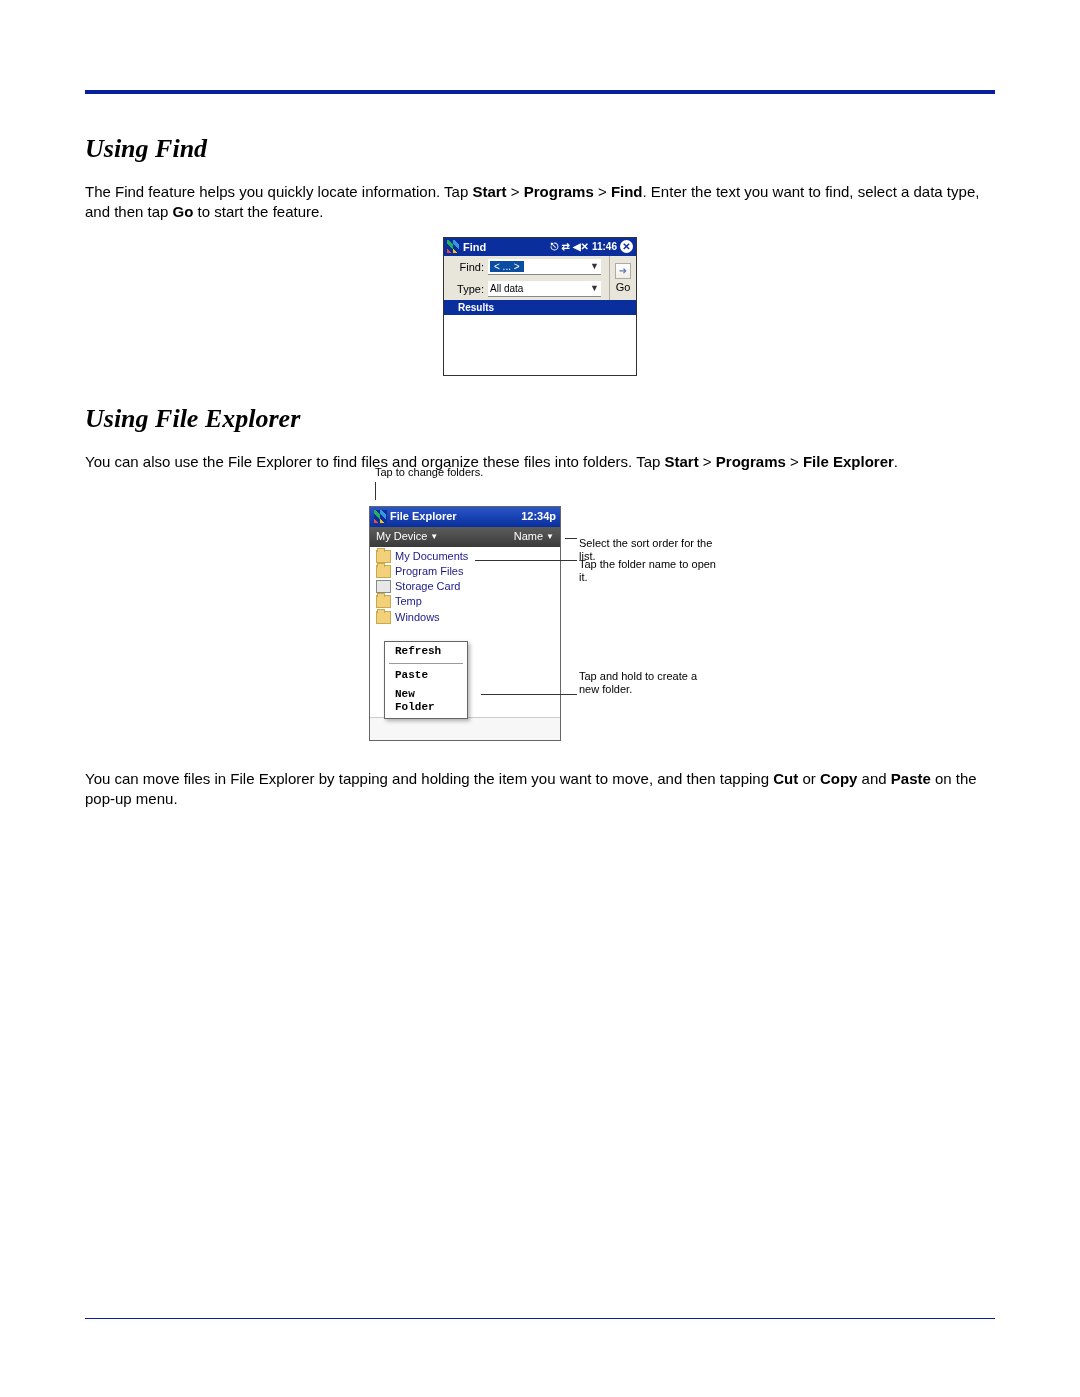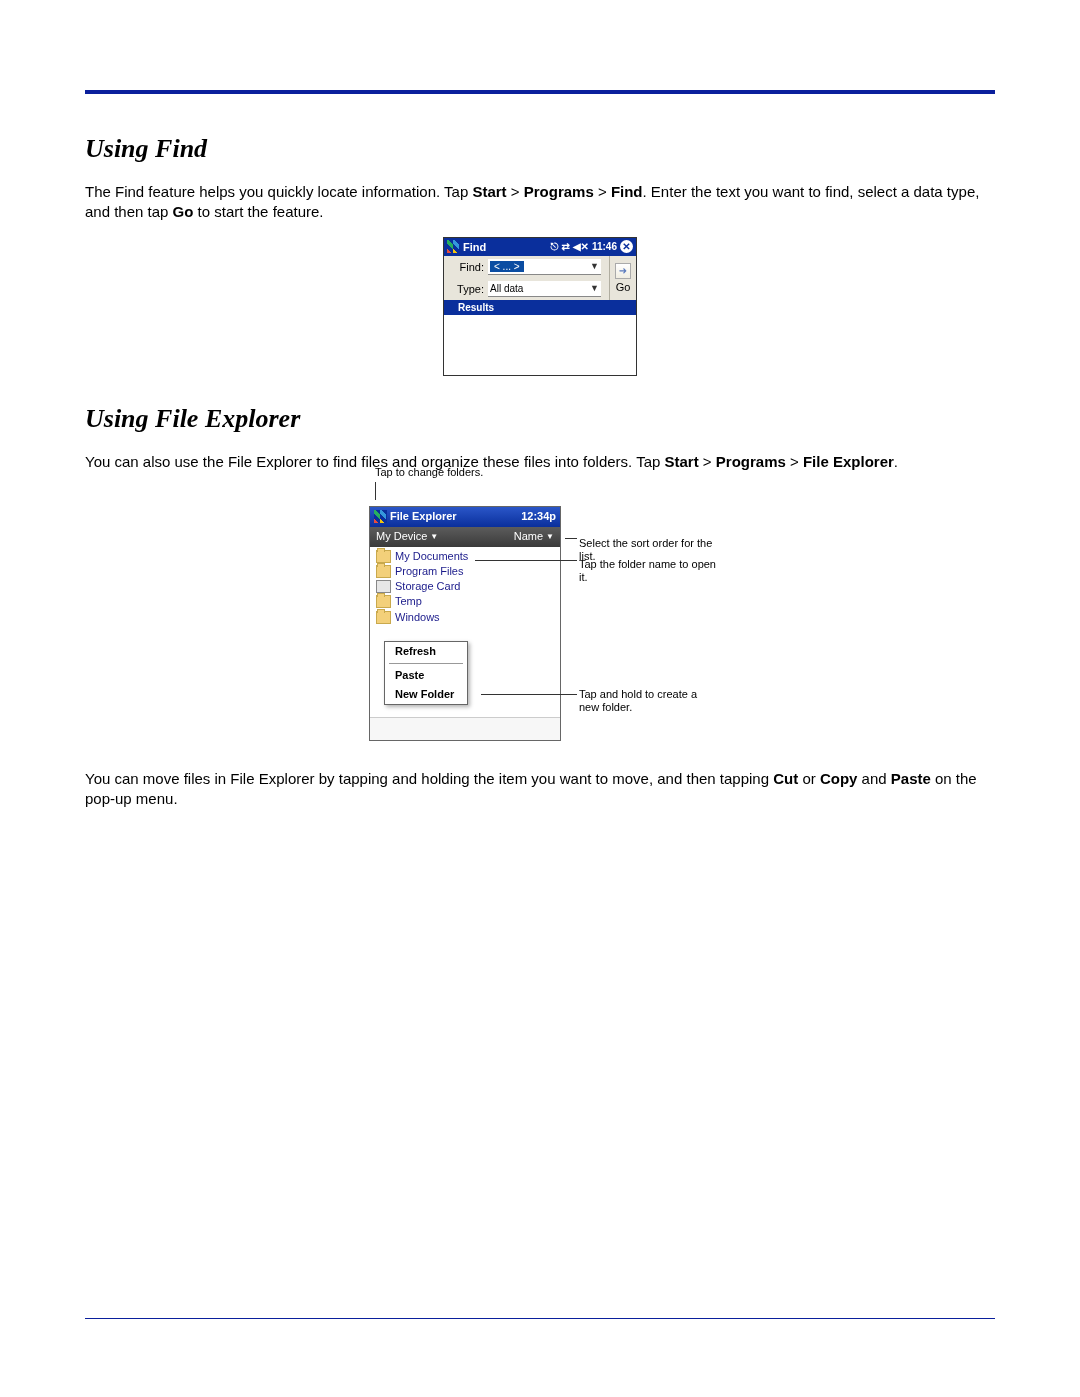--- a/index.html
+++ b/index.html
@@ -242,20 +242,21 @@
     background:#fff;
     border:1px solid #666;
     box-shadow:2px 2px 4px rgba(0,0,0,.3);
     width:82px;
     font-size:11px;
     color:#000;
   }
   .fe-context div {
     padding:3px 10px;
     font-weight:bold;
+    font-family:Liberation Mono, monospace;
   }
   .fe-context .sep {
     height:1px;background:#999;padding:0;margin:2px 4px;
   }
   .fe-bottom {
     height:22px;
     border-top:1px solid #ccc;
     background:#f7f7f7;
   }
 
@@ -424,21 +425,21 @@
       </div>
 
       <div class="callout-right">
         <span class="co-line" style="top:32px;left:-6px;width:12px;"></span>
         <span class="co-text" style="top:24px;left:8px;margin-top:7px;">Select the sort order for the list.</span>
 
         <span class="co-line" style="top:54px;left:-96px;width:102px;"></span>
         <span class="co-text" style="top:52px;left:8px;">Tap the folder name to open it.</span>
 
         <span class="co-line" style="top:188px;left:-90px;width:96px;"></span>
-        <span class="co-text" style="top:182px;left:8px;">Tap and hold to create a new folder.</span>
+        <span class="co-text" style="top:164px;left:8px;">Tap and hold to create a new folder.</span>
       </div>
     </div>
   </div>
 
   <p class="body">
     <span>You can move files in File Explorer by tapping and holding the item you want to move, and then tapping </span><span class="bold">Cut</span><span> or </span><span class="bold">Copy</span><span> and </span><span class="bold">Paste</span><span> on the pop-up menu.</span>
   </p>
 
   <div class="footer">
     <div class="footer-rule"></div>

